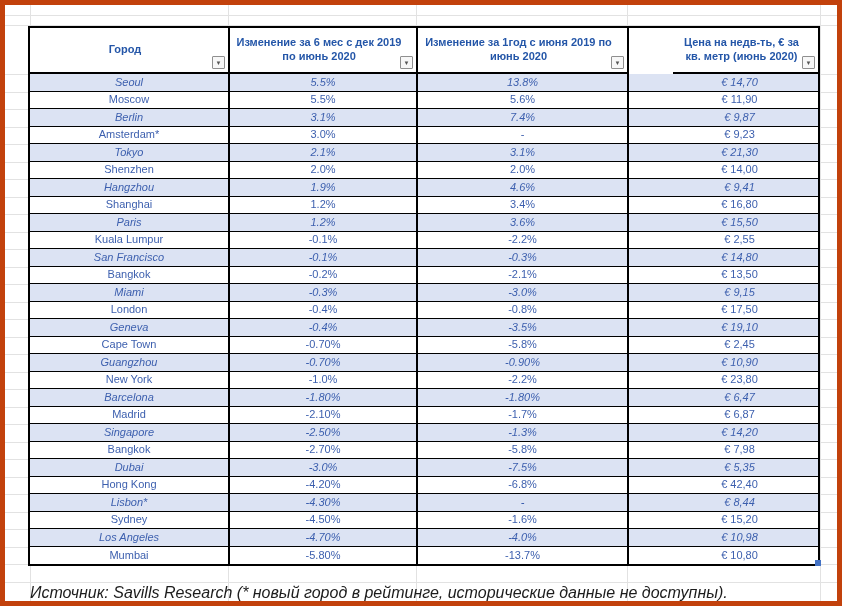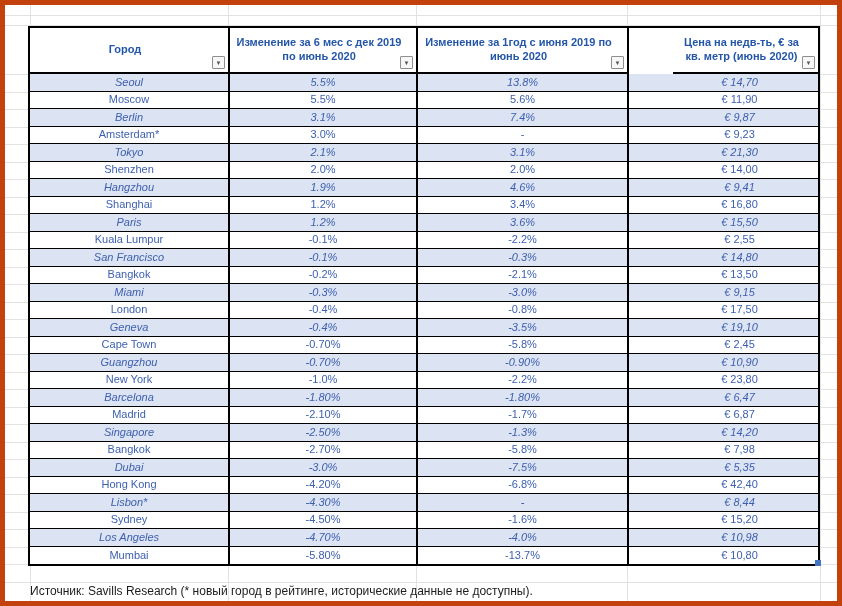--- a/index.html
+++ b/index.html
@@ -47,21 +47,21 @@
 
   
   #resize-handle {
     position:absolute; left:810px; top:555px; width:6px; height:6px;
     background:#4472c4; z-index:2;
   }
 
   
   #footer-note {
     position:absolute; left:25px; top:579px; z-index:2;
-    font-size:12px; color:#1c1c1c; white-space:nowrap;
+    font-size:16px; font-style:italic; color:#1c1c1c; white-space:nowrap;
   }
 </style>
 </head>
 <body>
 
 <div id="canvas">
 
   <div id="gridlines">
       <div class="gl-h" style="top: 10px;"></div>
       <div class="gl-h" style="top: 20px;"></div>

